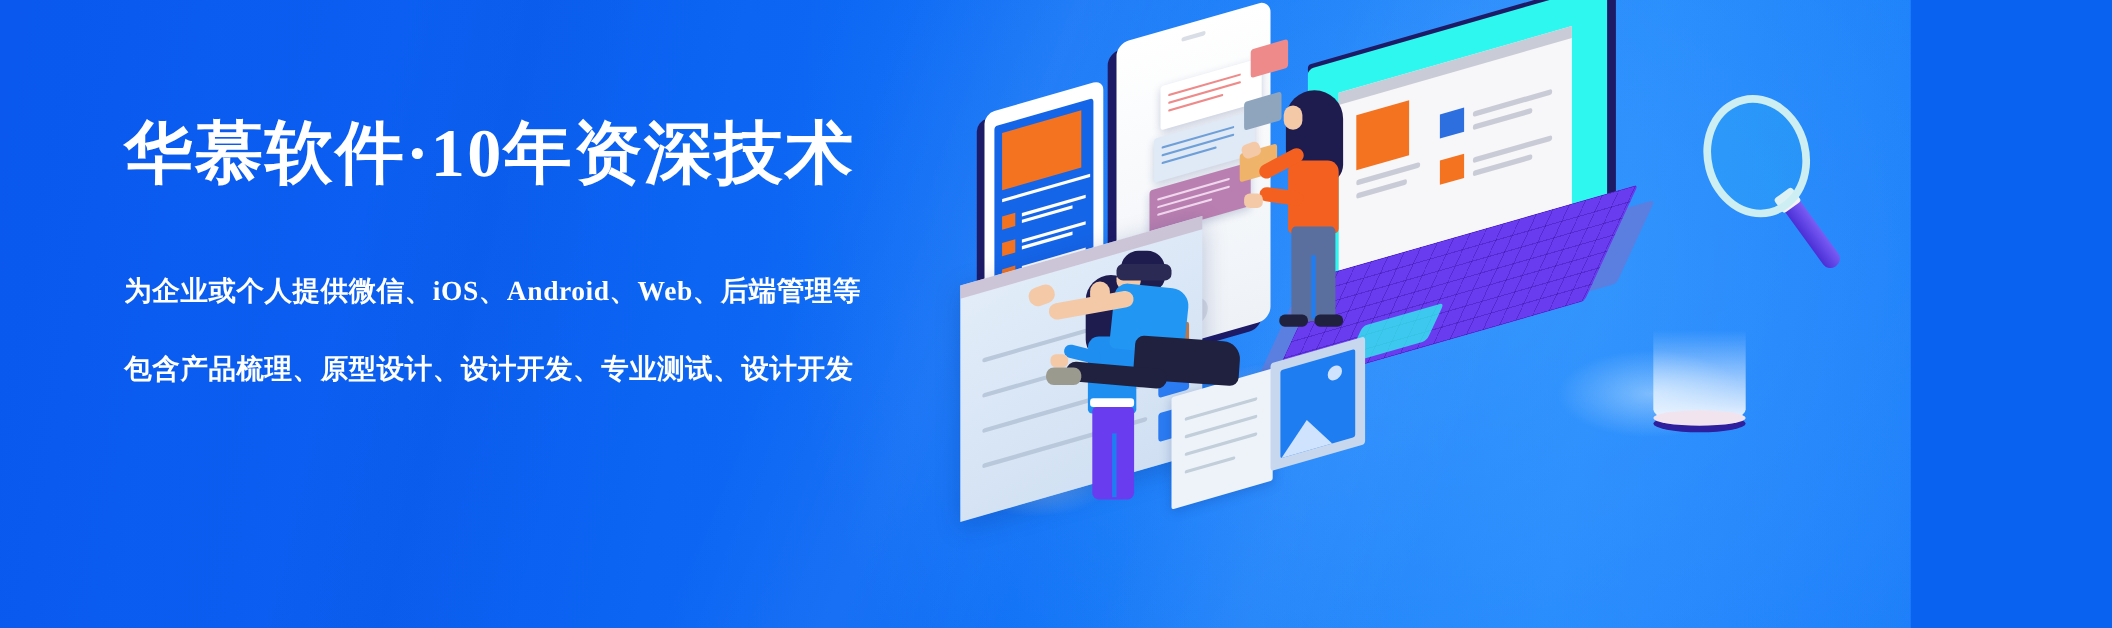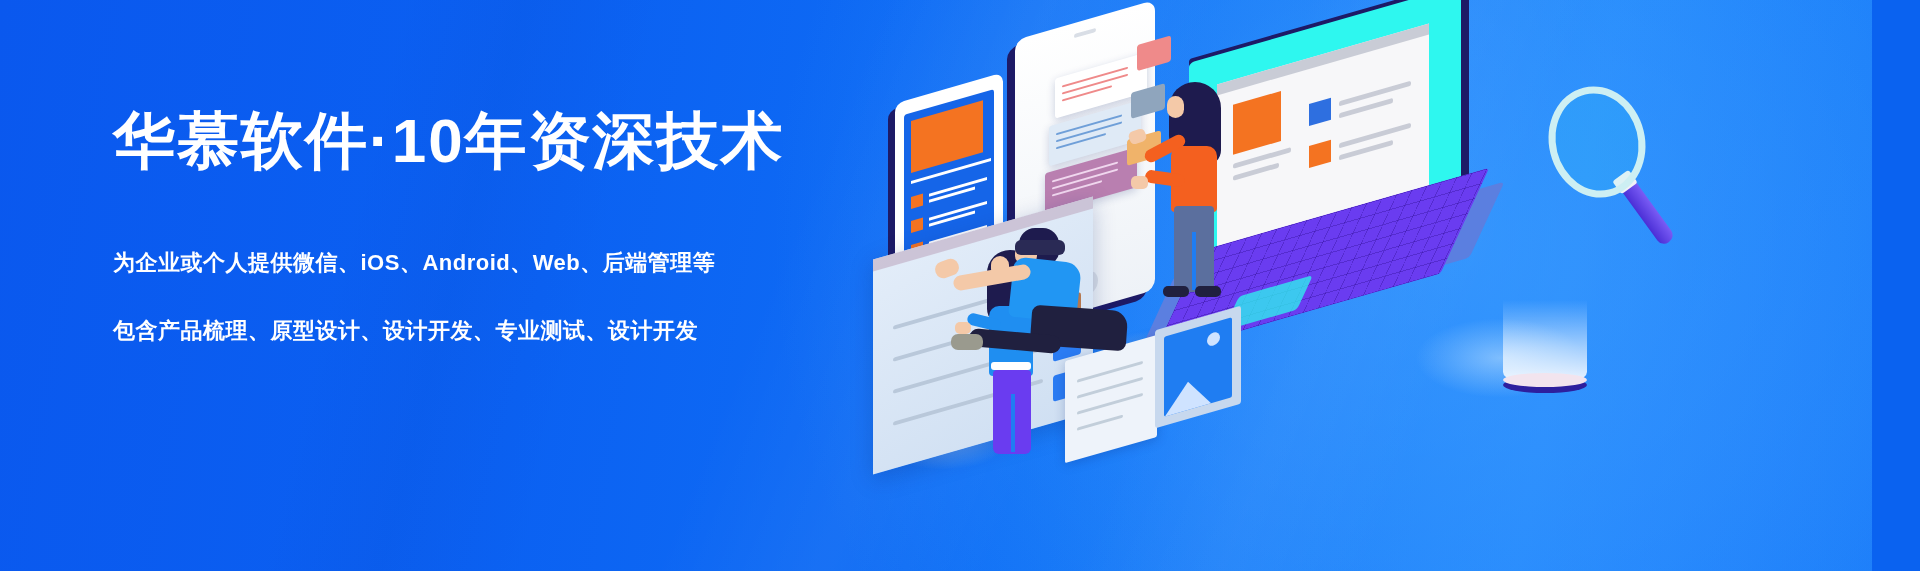--- a/index.html
+++ b/index.html
@@ -4,26 +4,27 @@
 <style>
   * { margin:0; padding:0; box-sizing:border-box; }
   html,body { width:1920px; height:571px; overflow:hidden; }
   body {
     font-family:"Liberation Sans","DejaVu Sans",sans-serif;
     background:#0a62f0;
   }
 
   #banner {
     position:relative;
-    width:1872px; height:571px;
+    width:1737px; height:571px;
     overflow:hidden;
     background:
       radial-gradient(circle at 78% 42%, rgba(70,165,255,0.55) 0%, rgba(70,165,255,0.0) 46%),
       radial-gradient(circle at 92% 78%, rgba(40,130,255,0.40) 0%, rgba(40,130,255,0.0) 40%),
       linear-gradient(100deg, #0a58ee 0%, #0b61f2 30%, #1071f6 58%, #1e86fb 82%, #1277f7 100%);
+    font-family: Liberation Serif, serif;
   }
 
   
   .sheen {
     position:absolute; inset:0;
     background:
       linear-gradient(112deg, rgba(255,255,255,0.00) 42%, rgba(255,255,255,0.045) 50%, rgba(255,255,255,0.00) 58%),
       linear-gradient(112deg, rgba(255,255,255,0.00) 62%, rgba(255,255,255,0.035) 69%, rgba(255,255,255,0.00) 76%),
       linear-gradient(104deg, rgba(0,40,140,0.00) 20%, rgba(0,40,140,0.05) 26%, rgba(0,40,140,0.00) 33%);
     pointer-events:none;
@@ -34,21 +35,21 @@
 
   .headline {
     color:#ffffff;
     font-size:62px;
     font-weight:bold;
     letter-spacing:2px;
     line-height:1.15;
     white-space:nowrap;
   }
 
-  .sub { color:#ffffff; font-size:22px; font-weight:bold; letter-spacing:0.5px; white-space:nowrap; }
+  .sub { color:#ffffff; font-size:25px; font-weight:bold; letter-spacing:0.5px; white-space:nowrap; }
   .sub1 { margin-top:72px; }
   .sub2 { margin-top:38px; }
 
   
   .art { position:absolute; left:855px; top:0; width:1065px; height:571px; }
 
   .pedestal {
     position:absolute;
     background:linear-gradient(180deg, rgba(255,255,255,0.00) 0%, rgba(255,255,255,0.55) 55%, rgba(255,255,255,0.95) 100%);
     border-radius:0 0 50% 50%/0 0 14px 14px;

